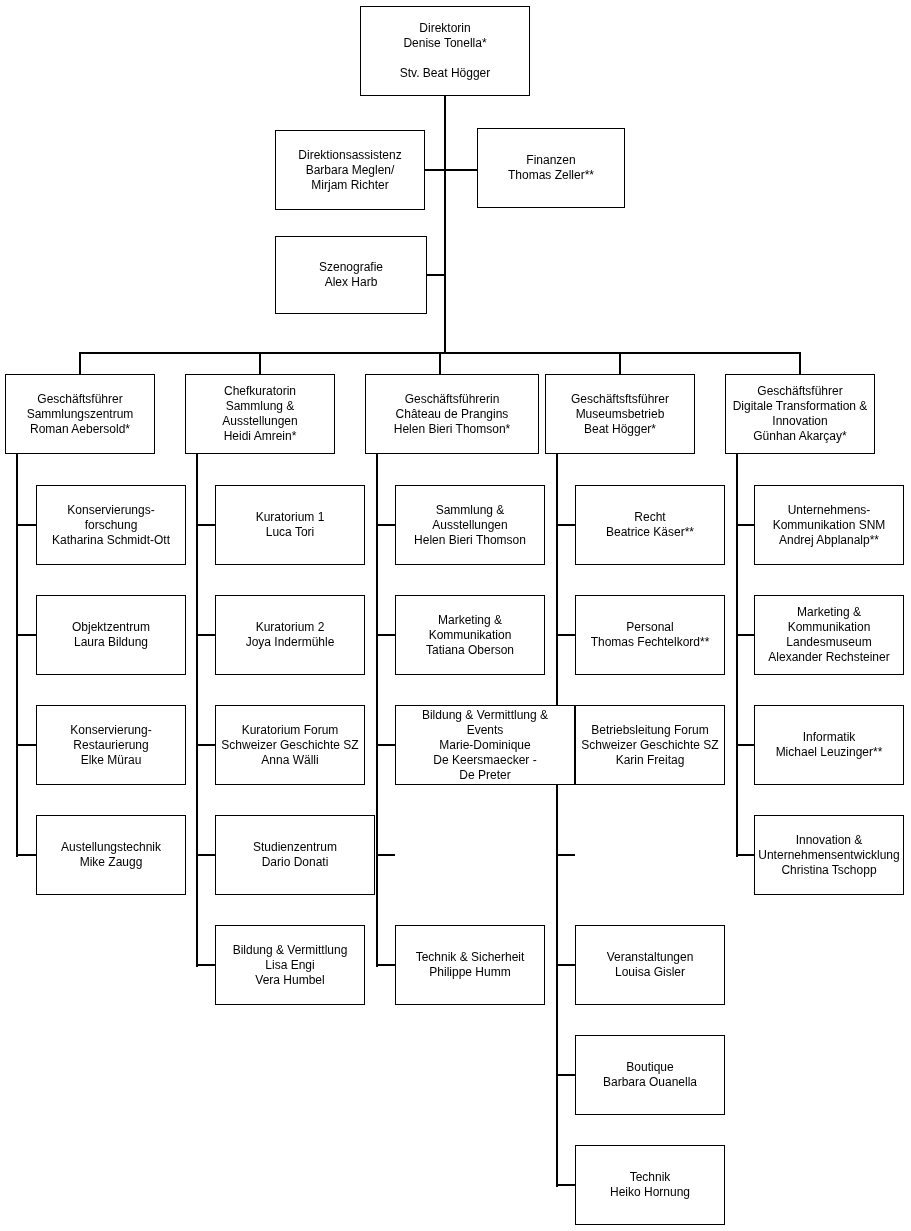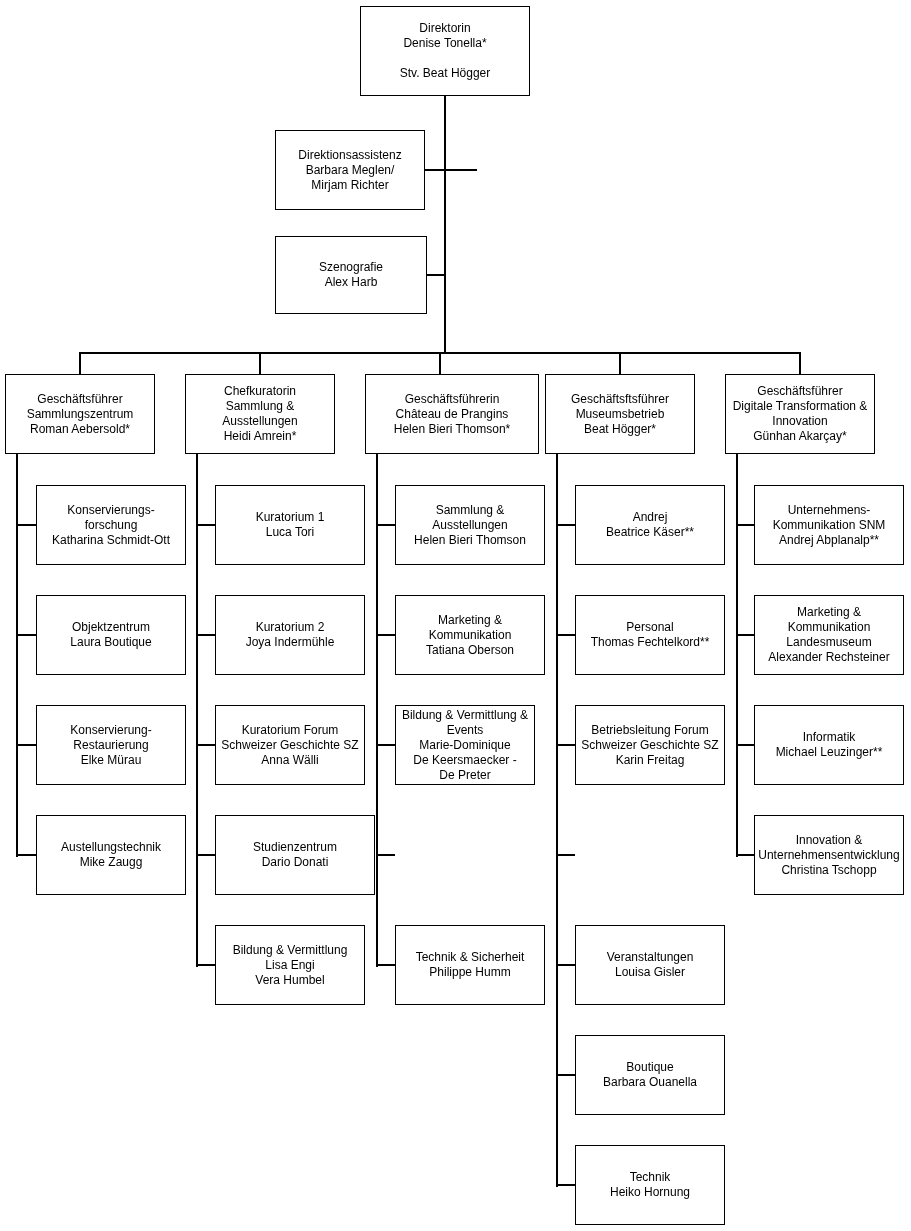--- a/index.html
+++ b/index.html
@@ -81,20 +81,22 @@
   <div class="ln ln-h" style="left:736px;top:854px;width:18px;"></div>
 
   <div class="box" style="left:360px;top:6px;width:170px;height:90px;">Direktorin
 Denise Tonella*
 
 Stv. Beat Högger</div>
 
   <div class="box" style="left:275px;top:130px;width:150px;height:80px;">Direktionsassistenz
 Barbara Meglen/
 Mirjam Richter</div>
+  <div class="box" style="left:477px;top:128px;width:148px;height:80px;">Finanzen
+Thomas Zeller**</div>
   <div class="box" style="left:275px;top:236px;width:152px;height:78px;">Szenografie
 Alex Harb</div>
 
   <div class="box" style="left:5px;top:374px;width:150px;height:80px;">Geschäftsführer
 Sammlungszentrum
 Roman Aebersold*</div>
   <div class="box" style="left:185px;top:374px;width:150px;height:80px;">Chefkuratorin
 Sammlung &amp; Ausstellungen
 Heidi Amrein*</div>
   <div class="box" style="left:365px;top:374px;width:174px;height:80px;">Geschäftsführerin
@@ -105,21 +107,21 @@
 Beat Högger*</div>
   <div class="box" style="left:725px;top:374px;width:150px;height:80px;">Geschäftsführer
 Digitale Transformation &amp;
 Innovation
 Günhan Akarçay*</div>
 
   <div class="box" style="left:36px;top:485px;width:150px;height:80px;">Konservierungs-
 forschung
 Katharina Schmidt-Ott</div>
   <div class="box" style="left:36px;top:595px;width:150px;height:80px;">Objektzentrum
-Laura Boutique</div>
+Laura Bildung</div>
   <div class="box" style="left:36px;top:705px;width:150px;height:80px;">Konservierung-
 Restaurierung
 Elke Mürau</div>
   <div class="box" style="left:36px;top:815px;width:150px;height:80px;">Austellungstechnik
 Mike Zaugg</div>
 
   <div class="box" style="left:215px;top:485px;width:150px;height:80px;">Kuratorium 1
 Luca Tori</div>
   <div class="box" style="left:215px;top:595px;width:150px;height:80px;">Kuratorium 2
 Joya Indermühle</div>
@@ -130,29 +132,29 @@
 Dario Donati</div>
   <div class="box" style="left:215px;top:925px;width:150px;height:80px;">Bildung &amp; Vermittlung
 Lisa Engi
 Vera Humbel</div>
 
   <div class="box" style="left:395px;top:485px;width:150px;height:80px;">Sammlung &amp; Ausstellungen
 Helen Bieri Thomson</div>
   <div class="box" style="left:395px;top:595px;width:150px;height:80px;">Marketing &amp;
 Kommunikation
 Tatiana Oberson</div>
-  <div class="box" style="left:395px;top:705px;width:140px;height:80px;">Bildung &amp; Vermittlung &amp;
+  <div class="box" style="left:395px;top:705px;width:180px;height:80px;">Bildung &amp; Vermittlung &amp;
 Events
 Marie-Dominique
 De Keersmaecker -
 De Preter</div>
   <div class="box" style="left:395px;top:925px;width:150px;height:80px;">Technik &amp; Sicherheit
 Philippe Humm</div>
 
-  <div class="box" style="left:575px;top:485px;width:150px;height:80px;">Andrej
+  <div class="box" style="left:575px;top:485px;width:150px;height:80px;">Recht
 Beatrice Käser**</div>
   <div class="box" style="left:575px;top:595px;width:150px;height:80px;">Personal
 Thomas Fechtelkord**</div>
   <div class="box" style="left:575px;top:705px;width:150px;height:80px;">Betriebsleitung Forum
 Schweizer Geschichte SZ
 Karin Freitag</div>
   <div class="box" style="left:575px;top:925px;width:150px;height:80px;">Veranstaltungen
 Louisa Gisler</div>
   <div class="box" style="left:575px;top:1035px;width:150px;height:80px;">Boutique
 Barbara Ouanella</div>

